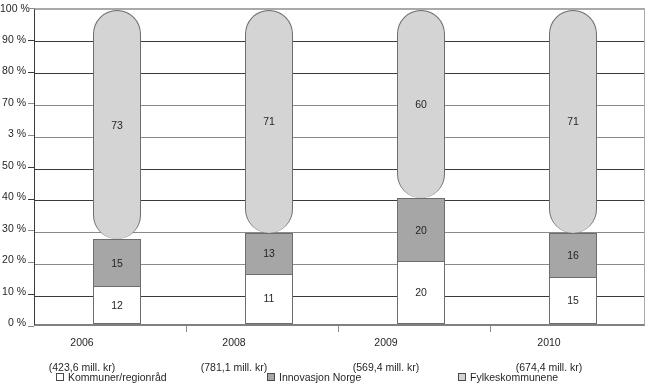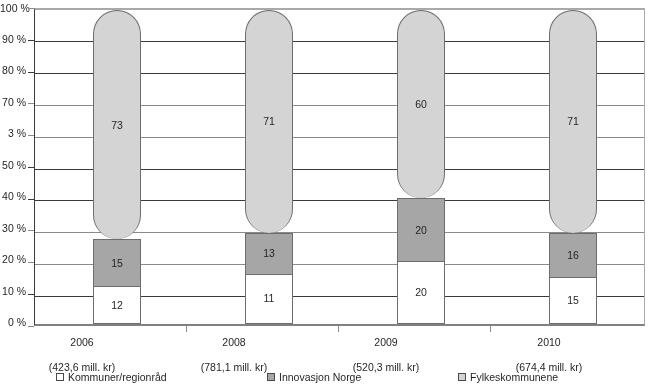--- a/index.html
+++ b/index.html
@@ -262,21 +262,21 @@
     <div class="xcat" style="left:7px">
       <span class="xcat-year">2006</span>
       <span class="xcat-sub">(423,6 mill. kr)</span>
     </div>
     <div class="xcat" style="left:159px">
       <span class="xcat-year">2008</span>
       <span class="xcat-sub">(781,1 mill. kr)</span>
     </div>
     <div class="xcat" style="left:311px">
       <span class="xcat-year">2009</span>
-      <span class="xcat-sub">(520,3 mill. kr)</span>
+      <span class="xcat-sub">(569,4 mill. kr)</span>
     </div>
     <div class="xcat" style="left:474px">
       <span class="xcat-year">2010</span>
       <span class="xcat-sub">(674,4 mill. kr)</span>
     </div>
   </div>
 
   <div class="legend">
     <div class="legend-item" style="left:56px">
       <span class="legend-swatch sw-white"></span>

